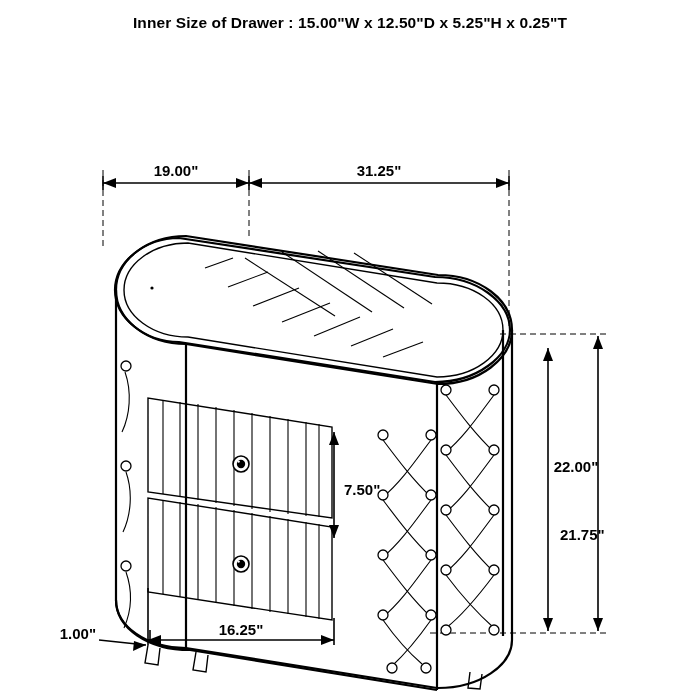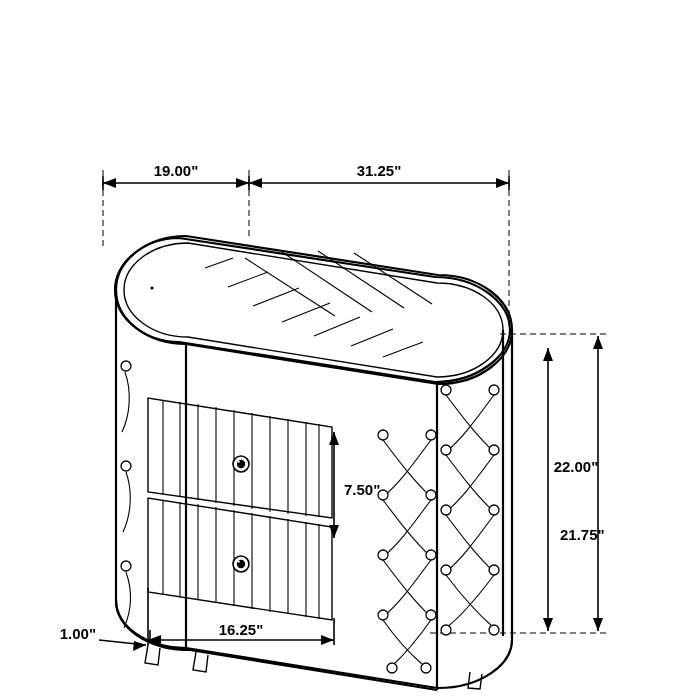--- a/index.html
+++ b/index.html
@@ -49,20 +49,21 @@
   .dimline { stroke:#000; fill:none; stroke-width:1.6; }
   .tuftdot { fill:#ffffff; stroke:#000; stroke-width:1.3; }
   .knob-outer { fill:#ffffff; stroke:#000; stroke-width:1.6; }
   .knob-inner { fill:#000; }
 </style>
 </head>
 <body>
 
 <div id="stage">
 
+  <div class="title">Inner Size of Drawer : 15.00"W x 12.50"D x 5.25"H x 0.25"T</div>
 
   <svg class="dimdraw" viewBox="0 0 700 700">
 
     <g>
 
       <path class="dash" d="M103,170 L103,248"></path>
 
       <path class="dash" d="M249,170 L249,238"></path>
 
       <path class="dash" d="M509,170 L509,330"></path>

